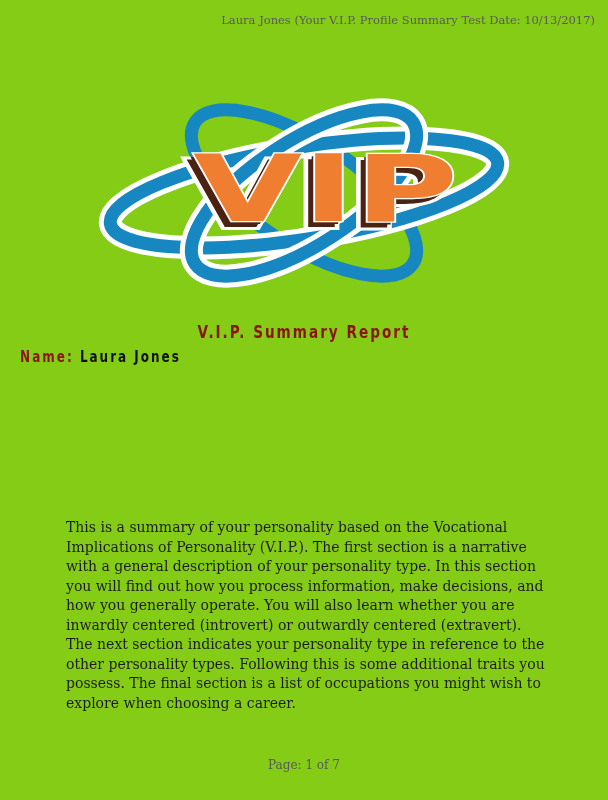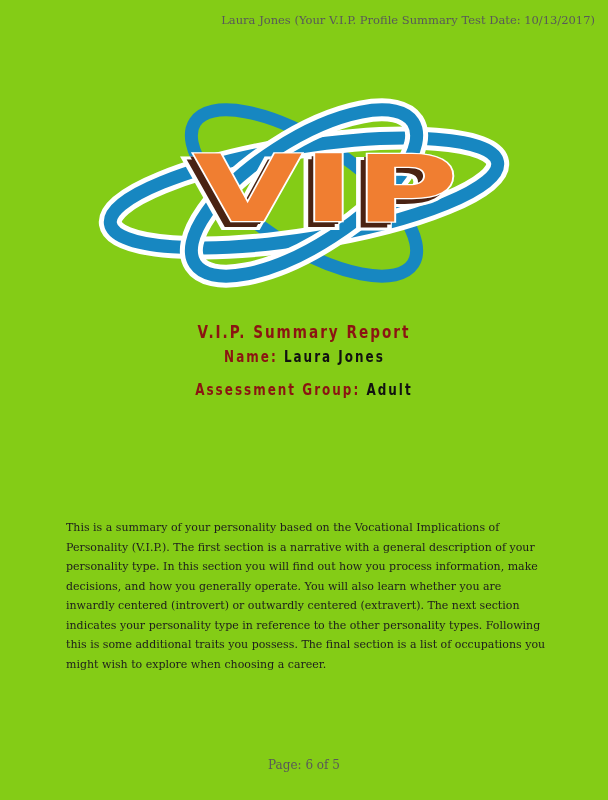--- a/index.html
+++ b/index.html
@@ -60,32 +60,32 @@
   }
   .fields {
     position: absolute;
     top: 340px;
     left: 0;
     width: 100%;
   }
   .field-line {
     height: 33px;
     line-height: 33px;
-    text-align: center;
+    text-align: left;
   }
   .field-line .cond { font-size: 15px; }
   .field-label { color: #8B1412; }
   .field-value { color: #111111; }
   .intro {
     position: absolute;
     top: 518px;
     left: 66px;
     width: 481px;
     font-family: "DejaVu Serif", serif;
-    font-size: 11px;
+    font-size: 14px;
     line-height: 19.5px;
     color: #1d1d1d;
     text-align: left;
   }
   .doc-footer {
     position: absolute;
     top: 758px;
     left: 0;
     width: 100%;
     text-align: center;
@@ -122,25 +122,19 @@
     <span class="cond">V.I.P. Summary Report</span>
   </div>
 
   <div class="fields">
     <div class="field-line">
       <span class="cond">
         <span class="field-label">Name:</span>
         <span class="field-value">Laura Jones</span>
       </span>
     </div>
-    <div class="field-line">
-      <span class="cond">
-        <span class="field-label">Assessment Group:</span>
-        <span class="field-value">Adult</span>
-      </span>
-    </div>
   </div>
 
   <div class="intro">This is a summary of your personality based on the Vocational Implications of Personality (V.I.P.). The first section is a narrative with a general description of your personality type. In this section you will find out how you process information, make decisions, and how you generally operate. You will also learn whether you are inwardly centered (introvert) or outwardly centered (extravert). The next section indicates your personality type in reference to the other personality types. Following this is some additional traits you possess. The final section is a list of occupations you might wish to explore when choosing a career.</div>
 
-  <div class="doc-footer">Page: 6 of 5</div>
+  <div class="doc-footer">Page: 1 of 7</div>
 
 </div>
 
 </body></html>

